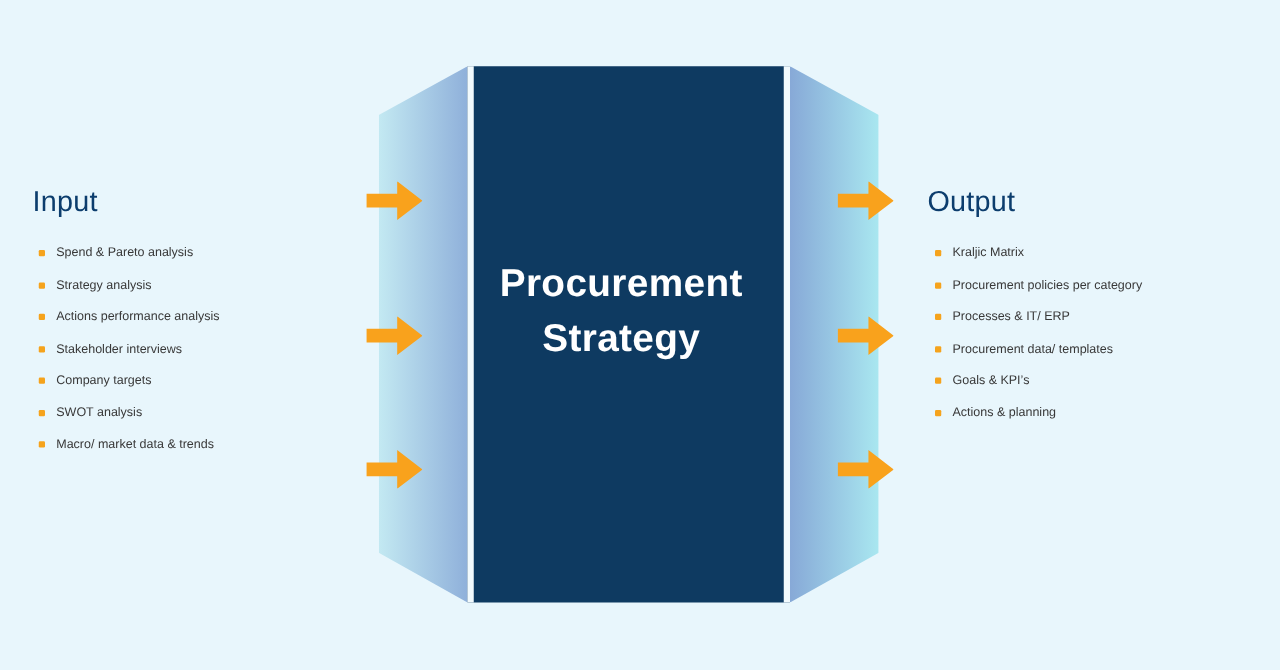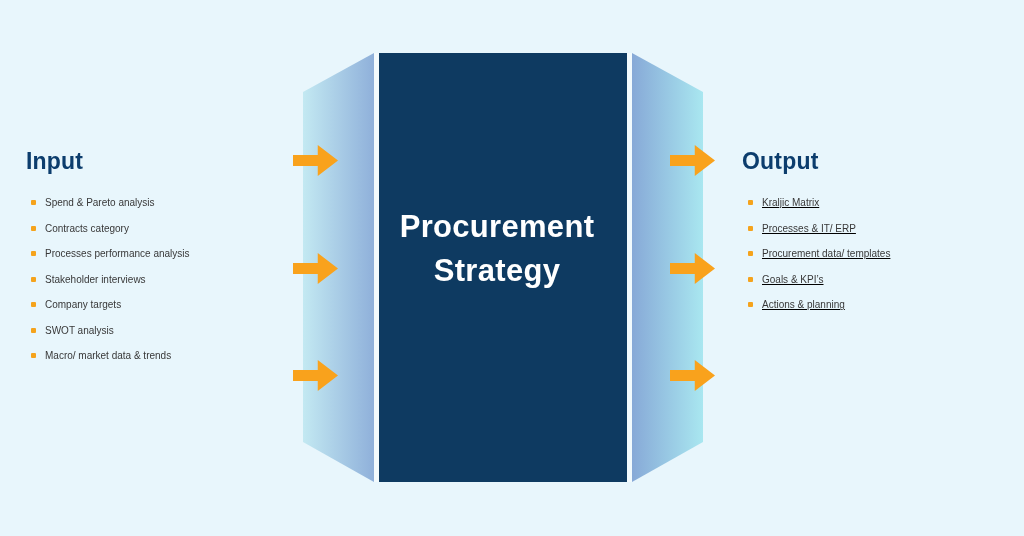--- a/index.html
+++ b/index.html
@@ -9,31 +9,31 @@
     background: #e8f6fc;
     position: relative;
     overflow: hidden;
   }
   .canvas { position: absolute; inset: 0; width: 1024px; height: 536px; }
 
   
   .section-title {
     position: absolute;
     font-size: 23px;
-    font-weight: 700;
+    font-weight: 400;
     color: #0c3d6d;
     letter-spacing: 0.2px;
   }
   .input-title  { left: 26px;  top: 148px; }
   .output-title { left: 742px; top: 148px; }
 
   
   .bullet-list { position: absolute; list-style: none; top: 190px; }
   .input-list  { left: 31px; }
-  .output-list { left: 748px; text-decoration: underline; }
+  .output-list { left: 748px; }
   .bullet-list li {
     display: flex;
     align-items: center;
     height: 25.5px;
     white-space: nowrap;
   }
   .bullet-sq {
     width: 5px; height: 5px;
     background: #f5a31c;
     border-radius: 1px;
@@ -129,25 +129,25 @@
 
   <h2 class="section-title input-title">Input</h2>
 
   <ul class="bullet-list input-list">
     <li>
       <span class="bullet-sq"></span>
       <span class="bullet-text">Spend &amp; Pareto analysis</span>
     </li>
     <li>
       <span class="bullet-sq"></span>
-      <span class="bullet-text">Contracts category</span>
-    </li>
-    <li>
-      <span class="bullet-sq"></span>
-      <span class="bullet-text">Processes performance analysis</span>
+      <span class="bullet-text">Strategy analysis</span>
+    </li>
+    <li>
+      <span class="bullet-sq"></span>
+      <span class="bullet-text">Actions performance analysis</span>
     </li>
     <li>
       <span class="bullet-sq"></span>
       <span class="bullet-text">Stakeholder interviews</span>
     </li>
     <li>
       <span class="bullet-sq"></span>
       <span class="bullet-text">Company targets</span>
     </li>
     <li>
@@ -176,20 +176,24 @@
 
   <h2 class="section-title output-title">Output</h2>
 
   <ul class="bullet-list output-list">
     <li>
       <span class="bullet-sq"></span>
       <span class="bullet-text">Kraljic Matrix</span>
     </li>
     <li>
       <span class="bullet-sq"></span>
+      <span class="bullet-text">Procurement policies per category</span>
+    </li>
+    <li>
+      <span class="bullet-sq"></span>
       <span class="bullet-text">Processes &amp; IT/ ERP</span>
     </li>
     <li>
       <span class="bullet-sq"></span>
       <span class="bullet-text">Procurement data/ templates</span>
     </li>
     <li>
       <span class="bullet-sq"></span>
       <span class="bullet-text">Goals &amp; KPI’s</span>
     </li>

